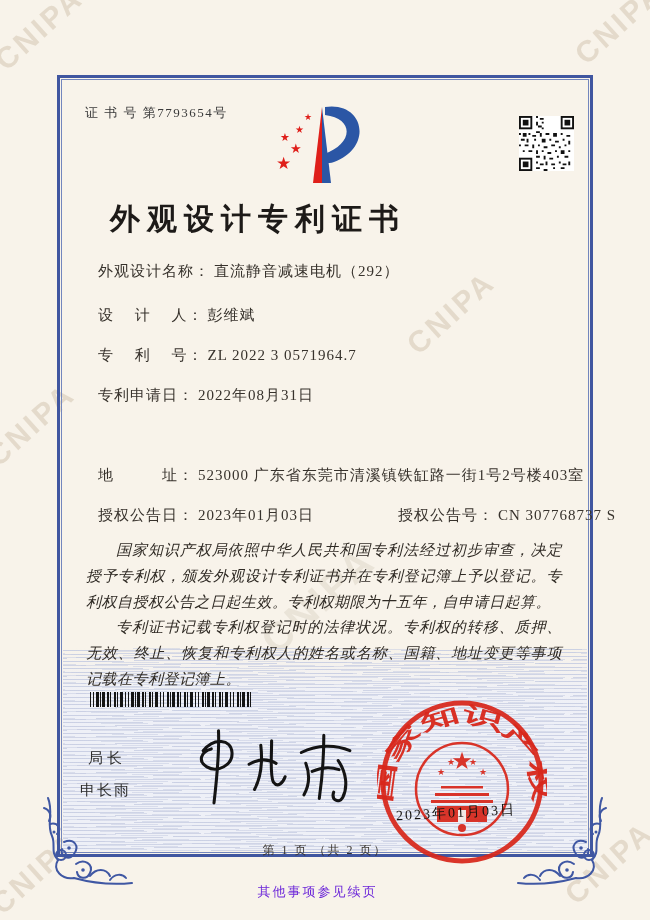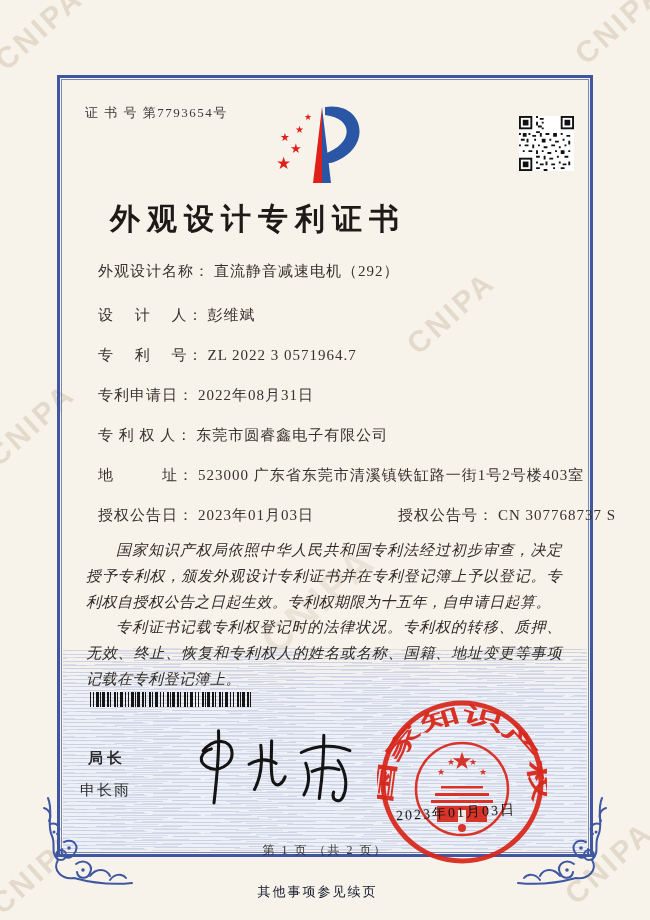--- a/index.html
+++ b/index.html
@@ -39,32 +39,32 @@
   .flabel{margin-right:4px;margin-left:12px;}
   .pair2{position:absolute;left:300px;top:0;white-space:nowrap;}
 
   .body-text{position:absolute;left:86px;top:538px;width:476px;font-size:15px;line-height:1.72;
              color:#2f2a24;text-align:justify;letter-spacing:0.5px;}
   .body-text p{margin:0;text-indent:2em;font-style:italic;}
 
   .barcode{position:absolute;left:90px;top:692px;width:164px;height:15px;
     background:repeating-linear-gradient(90deg,#151515 0 1.5px,rgba(0,0,0,0) 1.5px 3px,#151515 3px 4px,rgba(0,0,0,0) 4px 6.5px,#151515 6.5px 9px,rgba(0,0,0,0) 9px 10px,#151515 10px 11px,rgba(0,0,0,0) 11px 12.5px,#151515 12.5px 15.5px,rgba(0,0,0,0) 15.5px 17.5px);}
 
-  .sig-title{position:absolute;left:88px;top:749px;font-size:15px;color:#2c2c2c;letter-spacing:4px;font-weight:bold;}
+  .sig-title{position:absolute;left:88px;top:749px;font-size:15px;color:#2c2c2c;letter-spacing:4px;}
   .sig-name{position:absolute;left:80px;top:781px;font-size:15px;color:#2c2c2c;letter-spacing:2px;}
   .signature{position:absolute;left:178px;top:722px;width:180px;height:88px;}
 
   .seal{position:absolute;left:377px;top:697px;width:170px;height:170px;z-index:5;}
   .seal-date{position:absolute;left:396px;top:804px;font-size:14px;color:#15120f;letter-spacing:2px;
              transform:rotate(-3deg);z-index:6;white-space:nowrap;}
 
   .page-info{position:absolute;left:0;top:842px;width:650px;text-align:center;
              font-size:12px;color:#37322c;letter-spacing:2px;z-index:5;}
   .cont-note{position:absolute;left:0;top:883px;width:635px;text-align:center;
-             font-size:13px;color:#0f172a;letter-spacing:2px;}
+             font-size:13px;color:#6d28d9;letter-spacing:2px;}
 
   .ornament{position:absolute;top:796px;width:96px;height:96px;z-index:6;}
   .orn-left{left:38px;}
   .orn-right{left:516px;transform:scaleX(-1);}
 </style>
 </head>
 <body>
 
 <div id="page">
 
@@ -128,23 +128,20 @@
     </div>
     <div class="field" style="top:306px">
       <span class="flabel">设　 计 　人：</span><span class="fvalue">彭维斌</span>
     </div>
     <div class="field" style="top:346px">
       <span class="flabel">专　 利 　号：</span><span class="fvalue">ZL 2022 3 0571964.7</span>
     </div>
     <div class="field" style="top:386px">
       <span class="flabel">专利申请日：</span><span class="fvalue">2022年08月31日</span>
     </div>
-    <div class="field" style="top:426px">
-      <span class="flabel">专 利 权 人：</span><span class="fvalue">东莞市圆睿鑫电子有限公司</span>
-    </div>
     <div class="field" style="top:466px">
       <span class="flabel">地　　　址：</span><span class="fvalue">523000 广东省东莞市清溪镇铁缸路一街1号2号楼403室</span>
     </div>
     <div class="field" style="top:506px">
       <span class="flabel">授权公告日：</span><span class="fvalue">2023年01月03日</span>
       <span class="pair2">
         <span class="flabel">授权公告号：</span><span class="fvalue">CN 307768737 S</span>
       </span>
     </div>
 

